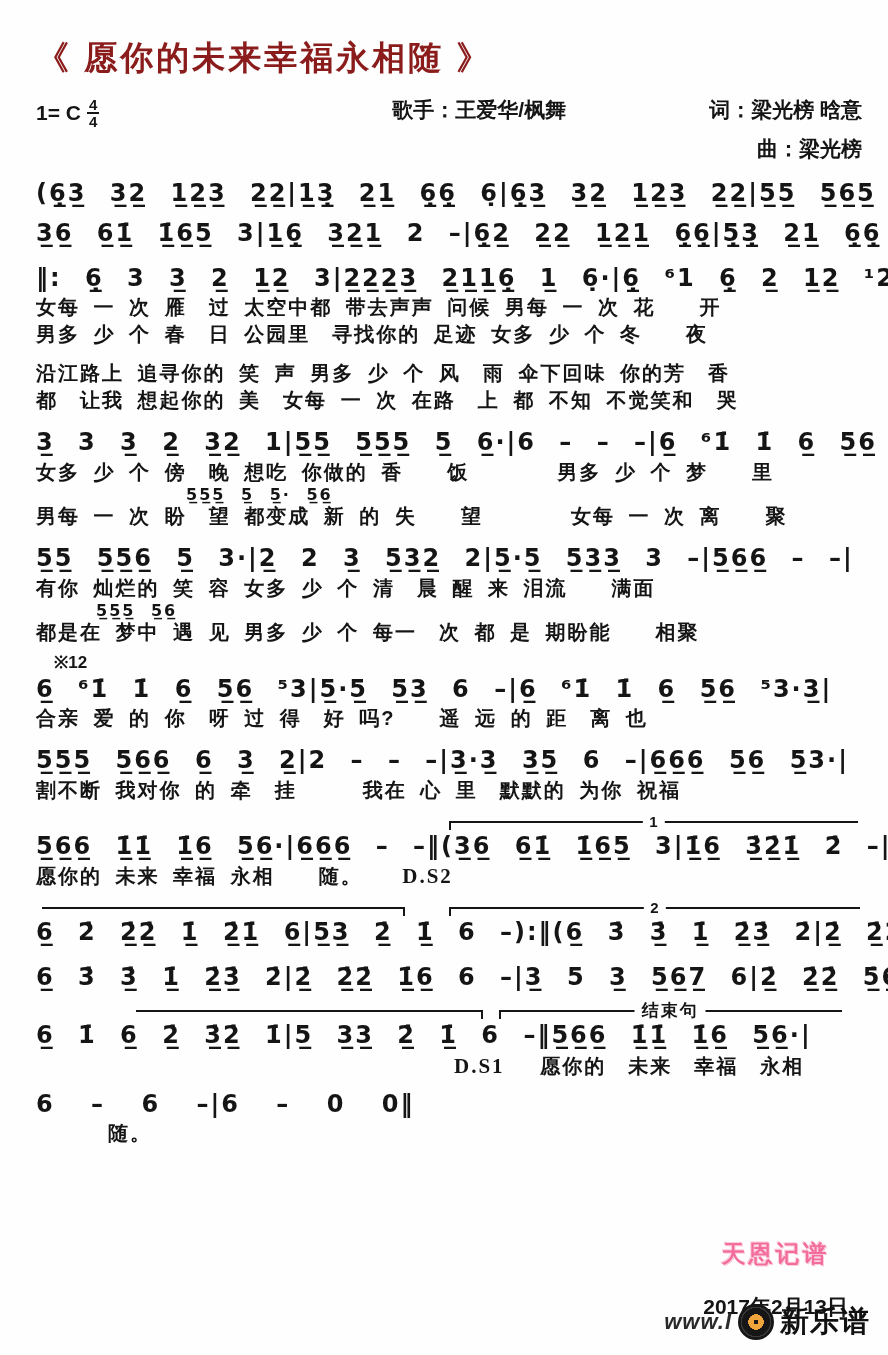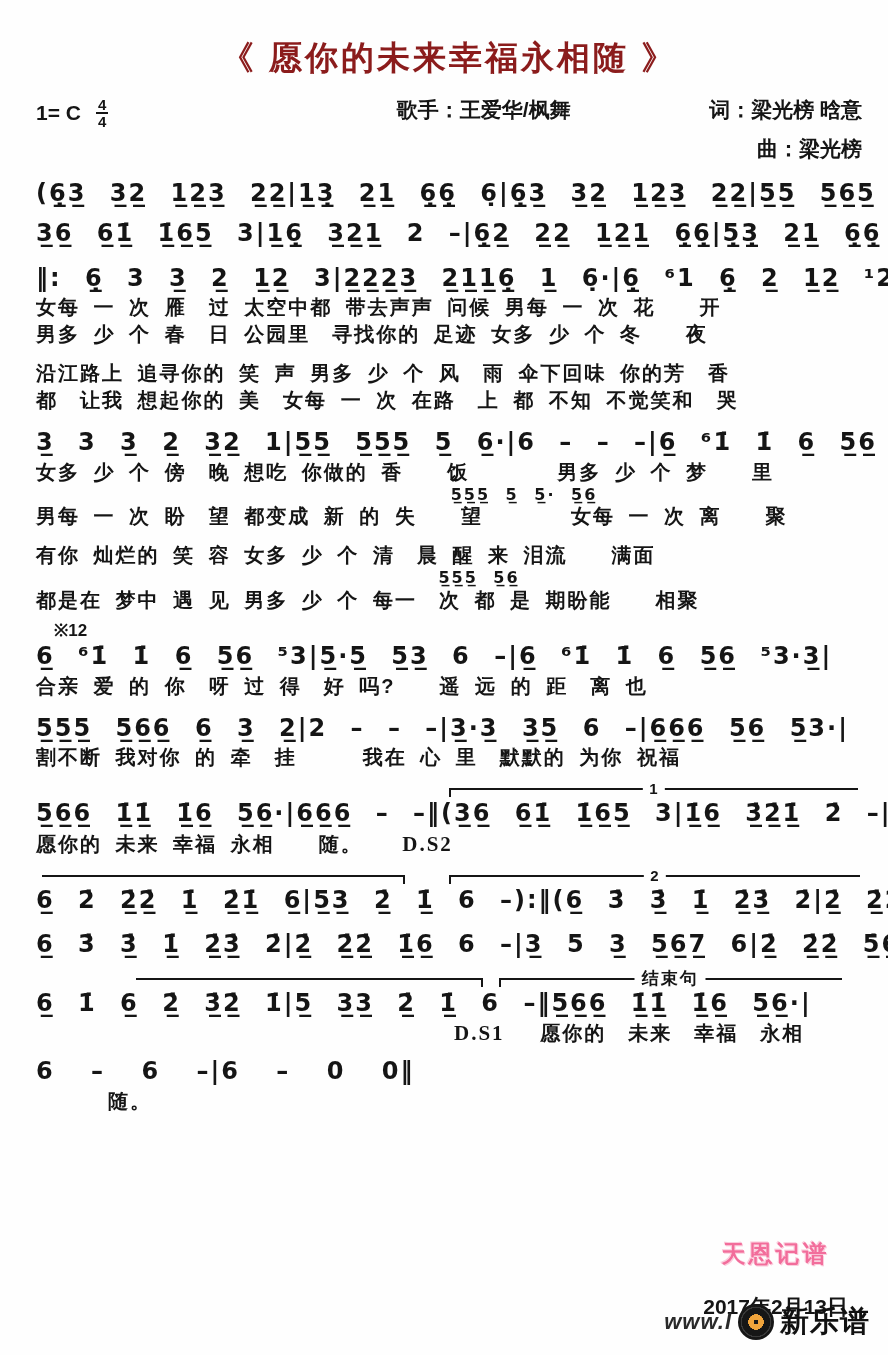--- a/index.html
+++ b/index.html
@@ -3,42 +3,42 @@
 <meta charset="utf-8">
 <style>
   html,body{margin:0;padding:0;}
   body{
     width:888px;height:1355px;overflow:hidden;position:relative;
     background:#fefefe;color:#151515;
     font-family:"Liberation Sans",sans-serif;
   }
   .sheet{padding:30px 26px 0 36px;}
   .title{
-    text-align:center;color:#8b1c1c;font-size:33px;font-weight:bold;
+    color:#8b1c1c;font-size:33px;font-weight:bold;
     letter-spacing:3px;margin:6px 0 16px 0;
   }
   .meta-row{display:flex;justify-content:space-between;align-items:flex-start;
     font-size:21px;font-weight:bold;line-height:1.25;}
   .meta-row .mid{margin-left:150px;}
   .meta-right{text-align:right;font-size:21px;font-weight:bold;margin-top:6px;}
   .meta-row2{display:flex;justify-content:space-between;font-size:21px;font-weight:bold;margin-top:10px;}
-  .keysig{display:flex;align-items:center;gap:15px;}
+  .keysig{display:flex;align-items:center;gap:6px;}
   .frac{display:inline-flex;flex-direction:column;text-align:center;font-size:15px;line-height:1.0;font-weight:bold;}
   .frac .top{border-bottom:2px solid #151515;padding:0 2px;}
   .system{white-space:nowrap;}
   .notes{
     font-family:"DejaVu Sans",sans-serif;font-weight:bold;font-size:24px;
     letter-spacing:2px;word-spacing:13px;line-height:1.35;
   }
   .lyrics{
     font-size:20px;font-weight:bold;letter-spacing:2px;word-spacing:6px;line-height:1.35;
   }
   .small-notes{
     font-family:"DejaVu Sans",sans-serif;font-weight:bold;font-size:16px;
-    letter-spacing:2px;word-spacing:8px;line-height:1.1;text-align:center;
+    letter-spacing:2px;word-spacing:8px;line-height:1.1;
   }
   .segno{font-size:17px;font-weight:bold;margin-left:18px;line-height:1.1;}
   .volta-row{position:relative;height:18px;}
   .volta{position:absolute;top:9px;border-top:2px solid #151515;height:9px;}
   .volta.tick-l::before{content:"";position:absolute;left:0;top:-2px;width:2px;height:9px;background:#151515;}
   .volta.tick-r::after{content:"";position:absolute;right:0;top:-2px;width:2px;height:9px;background:#151515;}
   .volta-label{
     position:absolute;left:50%;top:-2px;transform:translate(-50%,-50%);
     background:#fefefe;padding:0 7px;font-size:15px;font-weight:bold;line-height:1;
   }
@@ -105,20 +105,21 @@
   </div>
 
   <div class="system m12">
     <div class="notes">3̲ 3 3̲ 2̲ 3̲2̲ 1|5̲5̲ 5̲5̲5̲ 5̲ 6̲·|6 – – –|6̲ ⁶1̇ 1̇ 6̲ 5̲6̲ ⁵3|</div>
     <div class="lyrics">女多 少 个 傍　晚 想吃 你做的 香　　饭　　　　男多 少 个 梦　　里</div>
     <div class="small-notes" style="margin-left:150px;">5̲5̲5̲ 5̲ 5̲· 5̲6̲</div>
     <div class="lyrics">男每 一 次 盼　望 都变成 新 的 失　　望　　　　女每 一 次 离　　聚</div>
   </div>
 
   <div class="system m12">
+    <div class="notes">5̲5̲ 5̲5̲6̲ 5̲ 3·|2̲ 2 3̲ 5̲3̲2̲ 2|5̲·5̲ 5̲3̲3̲ 3 –|5̲6̲6̲ – –|</div>
     <div class="lyrics">有你 灿烂的 笑 容 女多 少 个 清　晨 醒 来 泪流　　满面</div>
     <div class="small-notes" style="margin-left:60px;">5̲5̲5̲ 5̲6̲</div>
     <div class="lyrics">都是在 梦中 遇 见 男多 少 个 每一　次 都 是 期盼能　　相聚</div>
   </div>
 
   <div class="system m8">
     <div class="segno">※12</div>
     <div class="notes">6̲ ⁶1̇ 1̇ 6̲ 5̲6̲ ⁵3|5̲·5̲ 5̲3̲ 6 –|6̲ ⁶1̇ 1̇ 6̲ 5̲6̲ ⁵3·3̲|</div>
     <div class="lyrics">合亲 爱 的 你　呀 过 得　好 吗?　　遥 远 的 距　离 也</div>
   </div>

